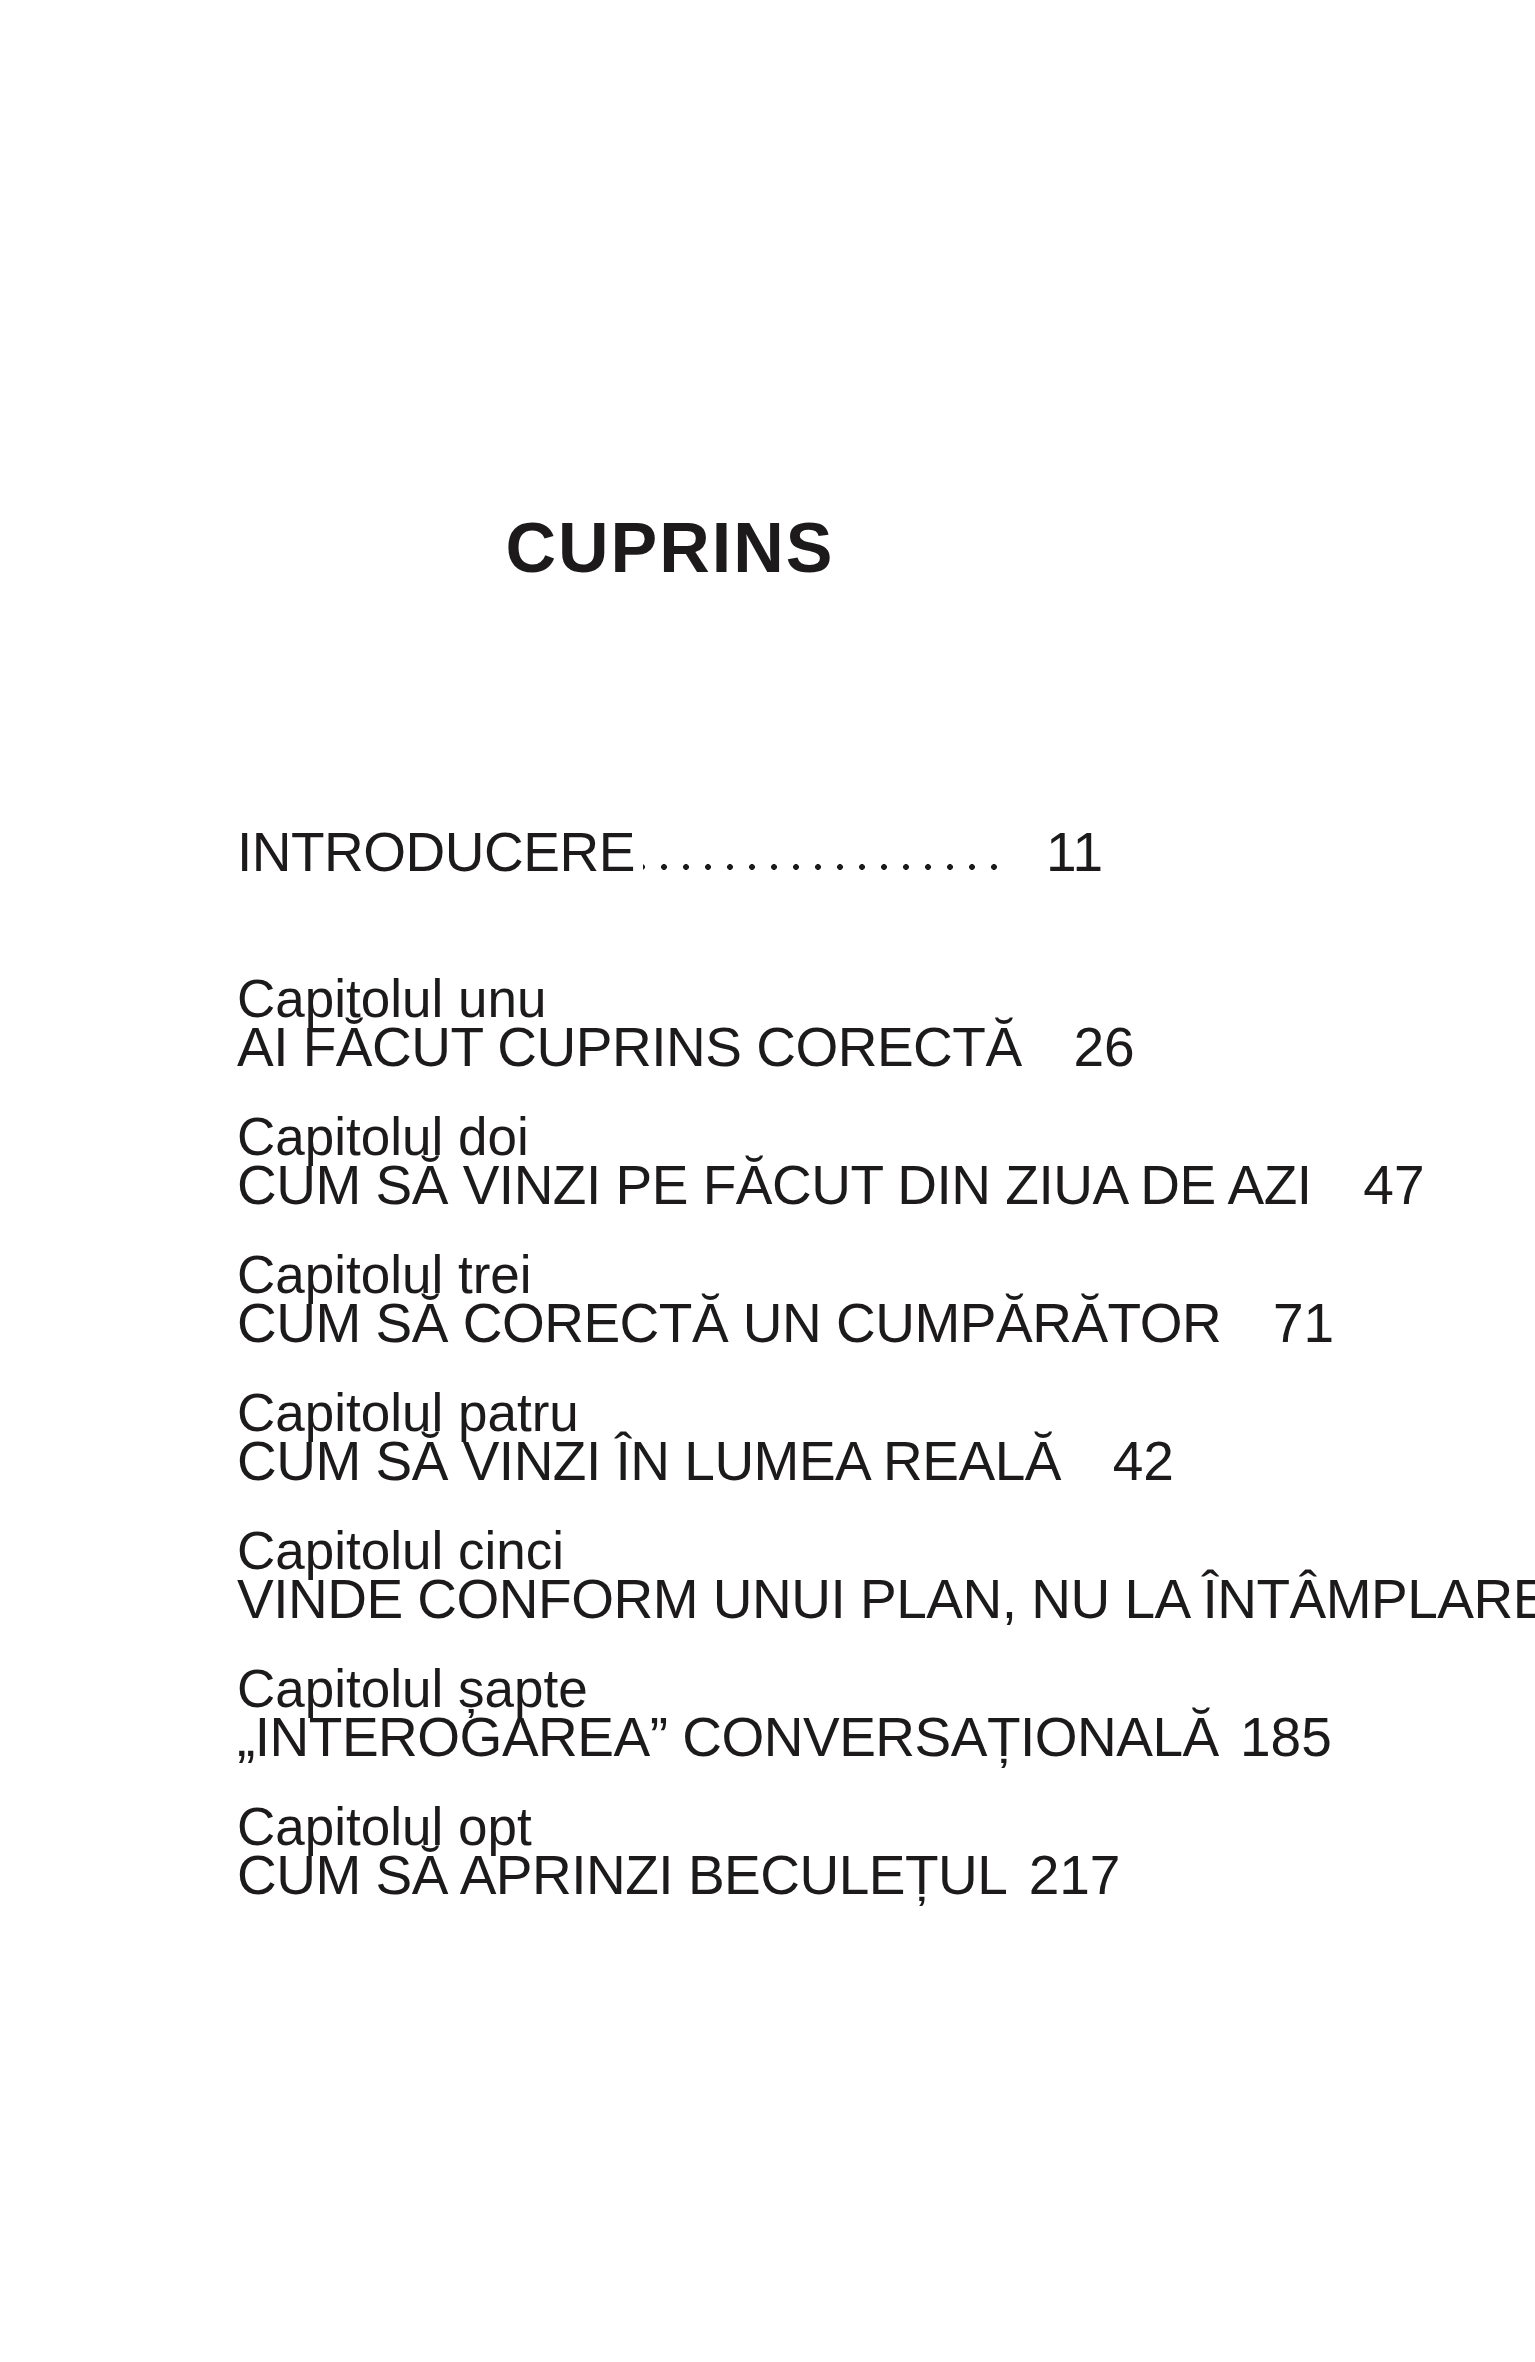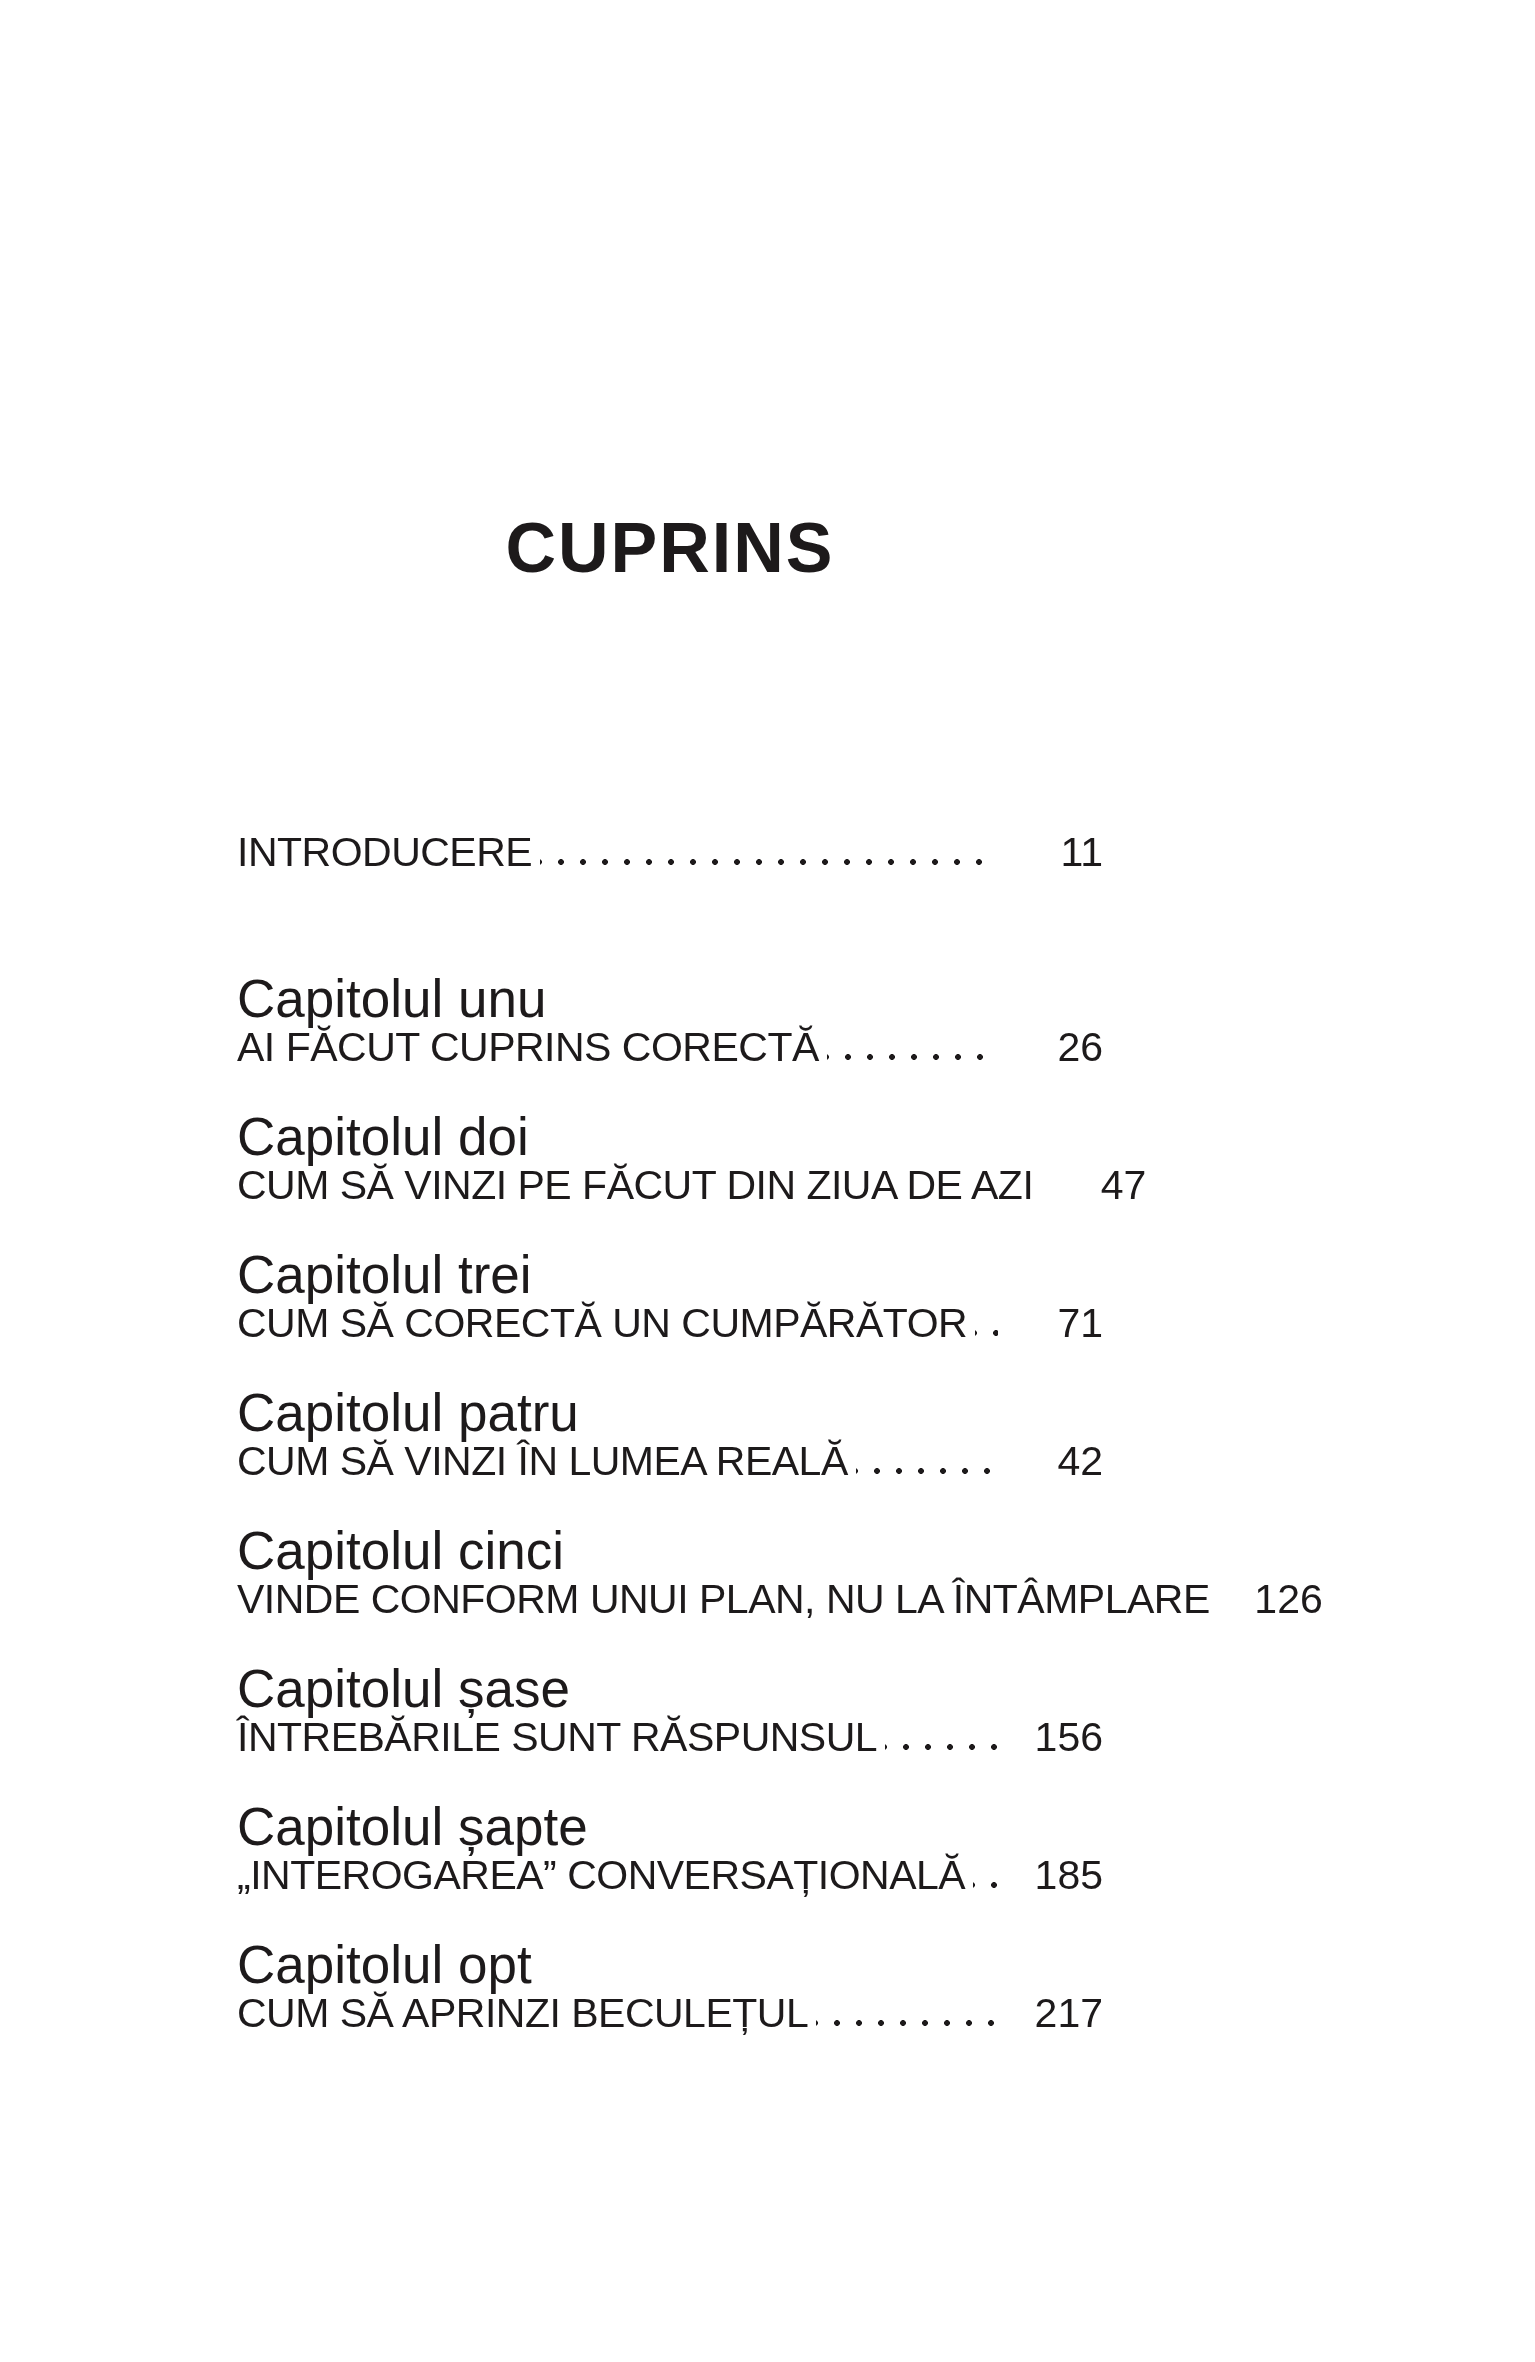--- a/index.html
+++ b/index.html
@@ -29,21 +29,21 @@
     letter-spacing: 2px;
     text-align: center;
     color: #1d1a1b;
   }
   .toc {
     margin-top: 245px;
   }
   .entry-row {
     display: flex;
     align-items: baseline;
-    font-size: 41px;
+    font-size: 55px;
     line-height: 48px;
     white-space: nowrap;
   }
   .chapter-label {
     font-size: 53px;
     line-height: 48px;
   }
   .entry-title {
     flex: 0 0 auto;
     letter-spacing: -0.5px;
@@ -126,28 +126,20 @@
 
     <section class="entry chapter-entry">
       <div class="chapter-label">Capitolul cinci</div>
       <div class="entry-row">
         <span class="entry-title">VINDE CONFORM UNUI PLAN, NU LA ÎNTÂMPLARE</span>
         <span class="dot-leader"></span>
         <span class="page-num">126</span>
       </div>
     </section>
 
-    <section class="entry chapter-entry">
-      <div class="chapter-label">Capitolul șase</div>
-      <div class="entry-row">
-        <span class="entry-title">ÎNTREBĂRILE SUNT RĂSPUNSUL</span>
-        <span class="dot-leader"></span>
-        <span class="page-num">156</span>
-      </div>
-    </section>
 
     <section class="entry chapter-entry">
       <div class="chapter-label">Capitolul șapte</div>
       <div class="entry-row">
         <span class="entry-title">„INTEROGAREA” CONVERSAȚIONALĂ</span>
         <span class="dot-leader"></span>
         <span class="page-num">185</span>
       </div>
     </section>
 

